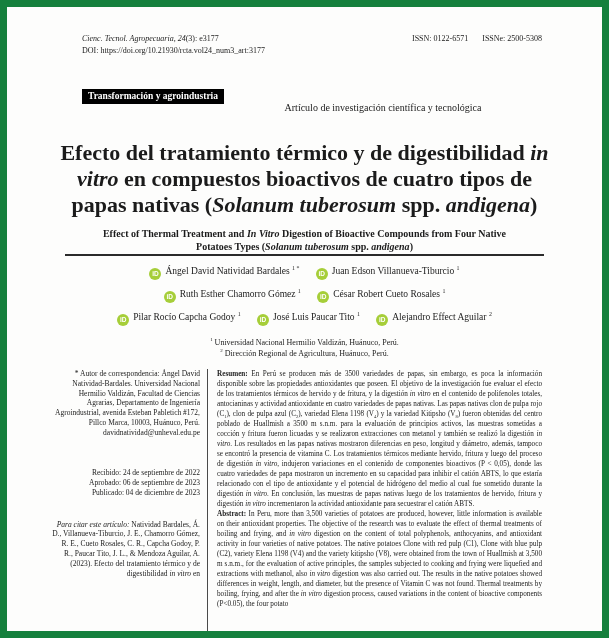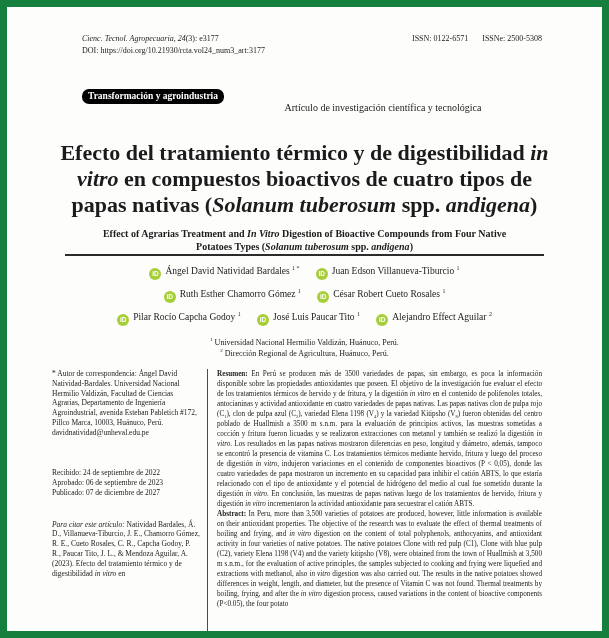--- a/index.html
+++ b/index.html
@@ -12,39 +12,39 @@
   .it{font-style:italic;}
   .bd{font-weight:bold;}
   sup{font-size:0.62em; line-height:0;}
   sub{font-size:0.62em; line-height:0;}
 
   .hdr{position:absolute; top:26px; left:75px; right:60px; display:flex; justify-content:space-between; font-size:8px; line-height:12px;}
   .hdr-right{white-space:nowrap;}
   .issne{margin-left:12px;}
 
   .section-row{position:absolute; top:82px; left:75px; right:60px; display:flex; align-items:flex-start;}
-  .badge{background:var(--badge-bg,#000); color:#fff; font-weight:bold; font-size:9.5px; padding:2px 6px 3px;border-radius:7px;}
+  .badge{background:var(--badge-bg,#000); color:#fff; font-weight:bold; font-size:9.5px; padding:2px 6px 3px;}
   .article-type{flex:1; text-align:center; font-size:10px; margin-top:13px;}
 
   .title-es{position:absolute; top:133px; left:52px; right:52px; margin:0; text-align:center; font-size:22px; line-height:26px; font-weight:bold;}
   .title-en{position:absolute; top:220px; left:95px; right:95px; margin:0; text-align:center; font-size:10px; line-height:13px; font-weight:bold;}
   .rule{position:absolute; top:247px; left:58px; right:58px; border-top:2px solid #2b2b2b;}
 
   .authors{position:absolute; top:257px; left:30px; right:30px; text-align:center; font-size:9.5px;}
   .author-row{line-height:14px; margin-bottom:7px; white-space:nowrap;}
   .author{margin:0 7px;}
   .orcid{display:inline-block; width:12px; height:12px; border-radius:50%;
          background:var(--orcid-green,#a6ce39); color:#fff; font-size:6.5px; font-weight:bold;
          text-align:center; line-height:12px; vertical-align:-2px; margin-right:4px;
          font-family:"Liberation Sans", sans-serif;}
 
   .affils{position:absolute; top:331px; left:0; right:0; text-align:center; font-size:8px; line-height:10.5px;}
 
   .columns{position:absolute; top:362px; left:45px; right:60px; bottom:0; display:flex; overflow:hidden;}
-  .sidebar{width:148px; flex:0 0 148px; text-align:left; font-size:7.5px; line-height:9.8px;}
+  .sidebar{width:148px; flex:0 0 148px; text-align:right; font-size:7.5px; line-height:9.8px;}
   .side-p{margin:0;}
   .corr{margin-bottom:30px;}
   .dates{margin-bottom:22px; line-height:10px;}
   .editor{margin-bottom:17px;}
   .main-col{flex:1; margin-left:7px; border-left:1px solid #4a4a4a; padding-left:9px;
             font-size:7.2px; line-height:10px; text-align:justify;}
   .abs{margin:0;}
   .keywords{margin:7px 0 21px 0; text-align:left;}
 </style>
 </head>
@@ -62,21 +62,21 @@
       <span class="issne">ISSNe: 2500-5308</span>
     </div>
   </header>
 
   <div class="section-row">
     <div class="badge">Transformación y agroindustria</div>
     <div class="article-type">Artículo de investigación científica y tecnológica</div>
   </div>
 
   <h1 class="title-es"><span>Efecto del tratamiento térmico y de digestibilidad </span><span class="it">in vitro</span><span> en compuestos bioactivos de cuatro tipos de papas nativas (</span><span class="it">Solanum tuberosum</span><span> spp. </span><span class="it">andigena</span><span>)</span></h1>
-  <h2 class="title-en"><span>Effect of Agrarias Treatment and </span><span class="it">In Vitro</span><span> Digestion of Bioactive Compounds from Four Native Potatoes Types (</span><span class="it">Solanum tuberosum</span><span> spp. </span><span class="it">andigena</span><span>)</span></h2>
+  <h2 class="title-en"><span>Effect of Thermal Treatment and </span><span class="it">In Vitro</span><span> Digestion of Bioactive Compounds from Four Native Potatoes Types (</span><span class="it">Solanum tuberosum</span><span> spp. </span><span class="it">andigena</span><span>)</span></h2>
 
   <div class="rule"></div>
 
   <div class="authors">
     <div class="author-row">
       <span class="author"><span class="orcid">iD</span><span>Ángel David Natividad Bardales</span> <sup>1 *</sup></span>
       <span class="author"><span class="orcid">iD</span><span>Juan Edson Villanueva-Tiburcio</span> <sup>1</sup></span>
     </div>
     <div class="author-row">
       <span class="author"><span class="orcid">iD</span><span>Ruth Esther Chamorro Gómez</span> <sup>1</sup></span>
@@ -93,21 +93,21 @@
     <div><sup>1</sup><span> Universidad Nacional Hermilio Valdizán, Huánuco, Perú.</span></div>
     <div><sup>2</sup><span> Dirección Regional de Agricultura, Huánuco, Perú.</span></div>
   </div>
 
   <div class="columns">
     <aside class="sidebar">
       <p class="side-p corr">* Autor de correspondencia: Ángel David Natividad-Bardales. Universidad Nacional Hermilio Valdizán, Facultad de Ciencias Agrarias, Departamento de Ingeniería Agroindustrial, avenida Esteban Pabletich #172, Pillco Marca, 10003, Huánuco, Perú. davidnatividad@unheval.edu.pe</p>
       <div class="dates">
         <div>Recibido: 24 de septiembre de 2022</div>
         <div>Aprobado: 06 de septiembre de 2023</div>
-        <div>Publicado: 07 de diciembre de 2027</div>
+        <div>Publicado: 04 de diciembre de 2023</div>
       </div>
       <p class="side-p"><span class="it">Para citar este artículo:</span><span> Natividad Bardales, Á. D., Villanueva-Tiburcio, J. E., Chamorro Gómez, R. E., Cueto Rosales, C. R., Capcha Godoy, P. R., Paucar Tito, J. L., &amp; Mendoza Aguilar, A. (2023). Efecto del tratamiento térmico y de digestibilidad </span><span class="it">in vitro</span><span> en</span></p>
     </aside>
     <main class="main-col">
       <p class="abs"><span class="bd">Resumen: </span><span>En Perú se producen más de 3500 variedades de papas, sin embargo, es poca la información disponible sobre las propiedades antioxidantes que poseen. El objetivo de la investigación fue evaluar el efecto de los tratamientos térmicos de hervido y de fritura, y la digestión </span><span class="it">in vitro</span><span> en el contenido de polifenoles totales, antocianinas y actividad antioxidante en cuatro variedades de papas nativas. Las papas nativas clon de pulpa rojo (C</span><sub>1</sub><span>), clon de pulpa azul (C</span><sub>2</sub><span>), variedad Elena 1198 (V</span><sub>4</sub><span>) y la variedad Kitipsho (V</span><sub>8</sub><span>) fueron obtenidas del centro poblado de Huallmish a 3500 m s.n.m. para la evaluación de principios activos, las muestras sometidas a cocción y fritura fueron licuadas y se realizaron extracciones con metanol y también se realizó la digestión </span><span class="it">in vitro</span><span>. Los resultados en las papas nativas mostraron diferencias en peso, longitud y diámetro, además, tampoco se encontró la presencia de vitamina C. Los tratamientos térmicos mediante hervido, fritura y luego del proceso de digestión </span><span class="it">in vitro</span><span>, indujeron variaciones en el contenido de componentes bioactivos (P &lt; 0,05), donde las cuatro variedades de papa mostraron un incremento en su capacidad para inhibir el catión ABTS, lo que estaría relacionado con el tipo de antioxidante y el potencial de hidrógeno del medio al cual fue sometido durante la digestión </span><span class="it">in vitro</span><span>. En conclusión, las muestras de papas nativas luego de los tratamientos de hervido, fritura y digestión </span><span class="it">in vitro</span><span> incrementaron la actividad antioxidante para secuestrar el catión ABTS.</span></p>
       <p class="abs"><span class="bd">Abstract: </span><span>In Peru, more than 3,500 varieties of potatoes are produced, however, little information is available on their antioxidant properties. The objective of the research was to evaluate the effect of thermal treatments of boiling and frying, and </span><span class="it">in vitro</span><span> digestion on the content of total polyphenols, anthocyanins, and antioxidant activity in four varieties of native potatoes. The native potatoes Clone with red pulp (C1), Clone with blue pulp (C2), variety Elena 1198 (V4) and the variety kitipsho (V8), were obtained from the town of Huallmish at 3,500 m s.n.m., for the evaluation of active principles, the samples subjected to cooking and frying were liquefied and extractions with methanol, also </span><span class="it">in vitro</span><span> digestion was also carried out. The results in the native potatoes showed differences in weight, length, and diameter, but the presence of Vitamin C was not found. Thermal treatments by boiling, frying, and after the </span><span class="it">in vitro</span><span> digestion process, caused variations in the content of bioactive components (P&lt;0.05), the four potato</span></p>
     </main>
   </div>
 
 </div>

